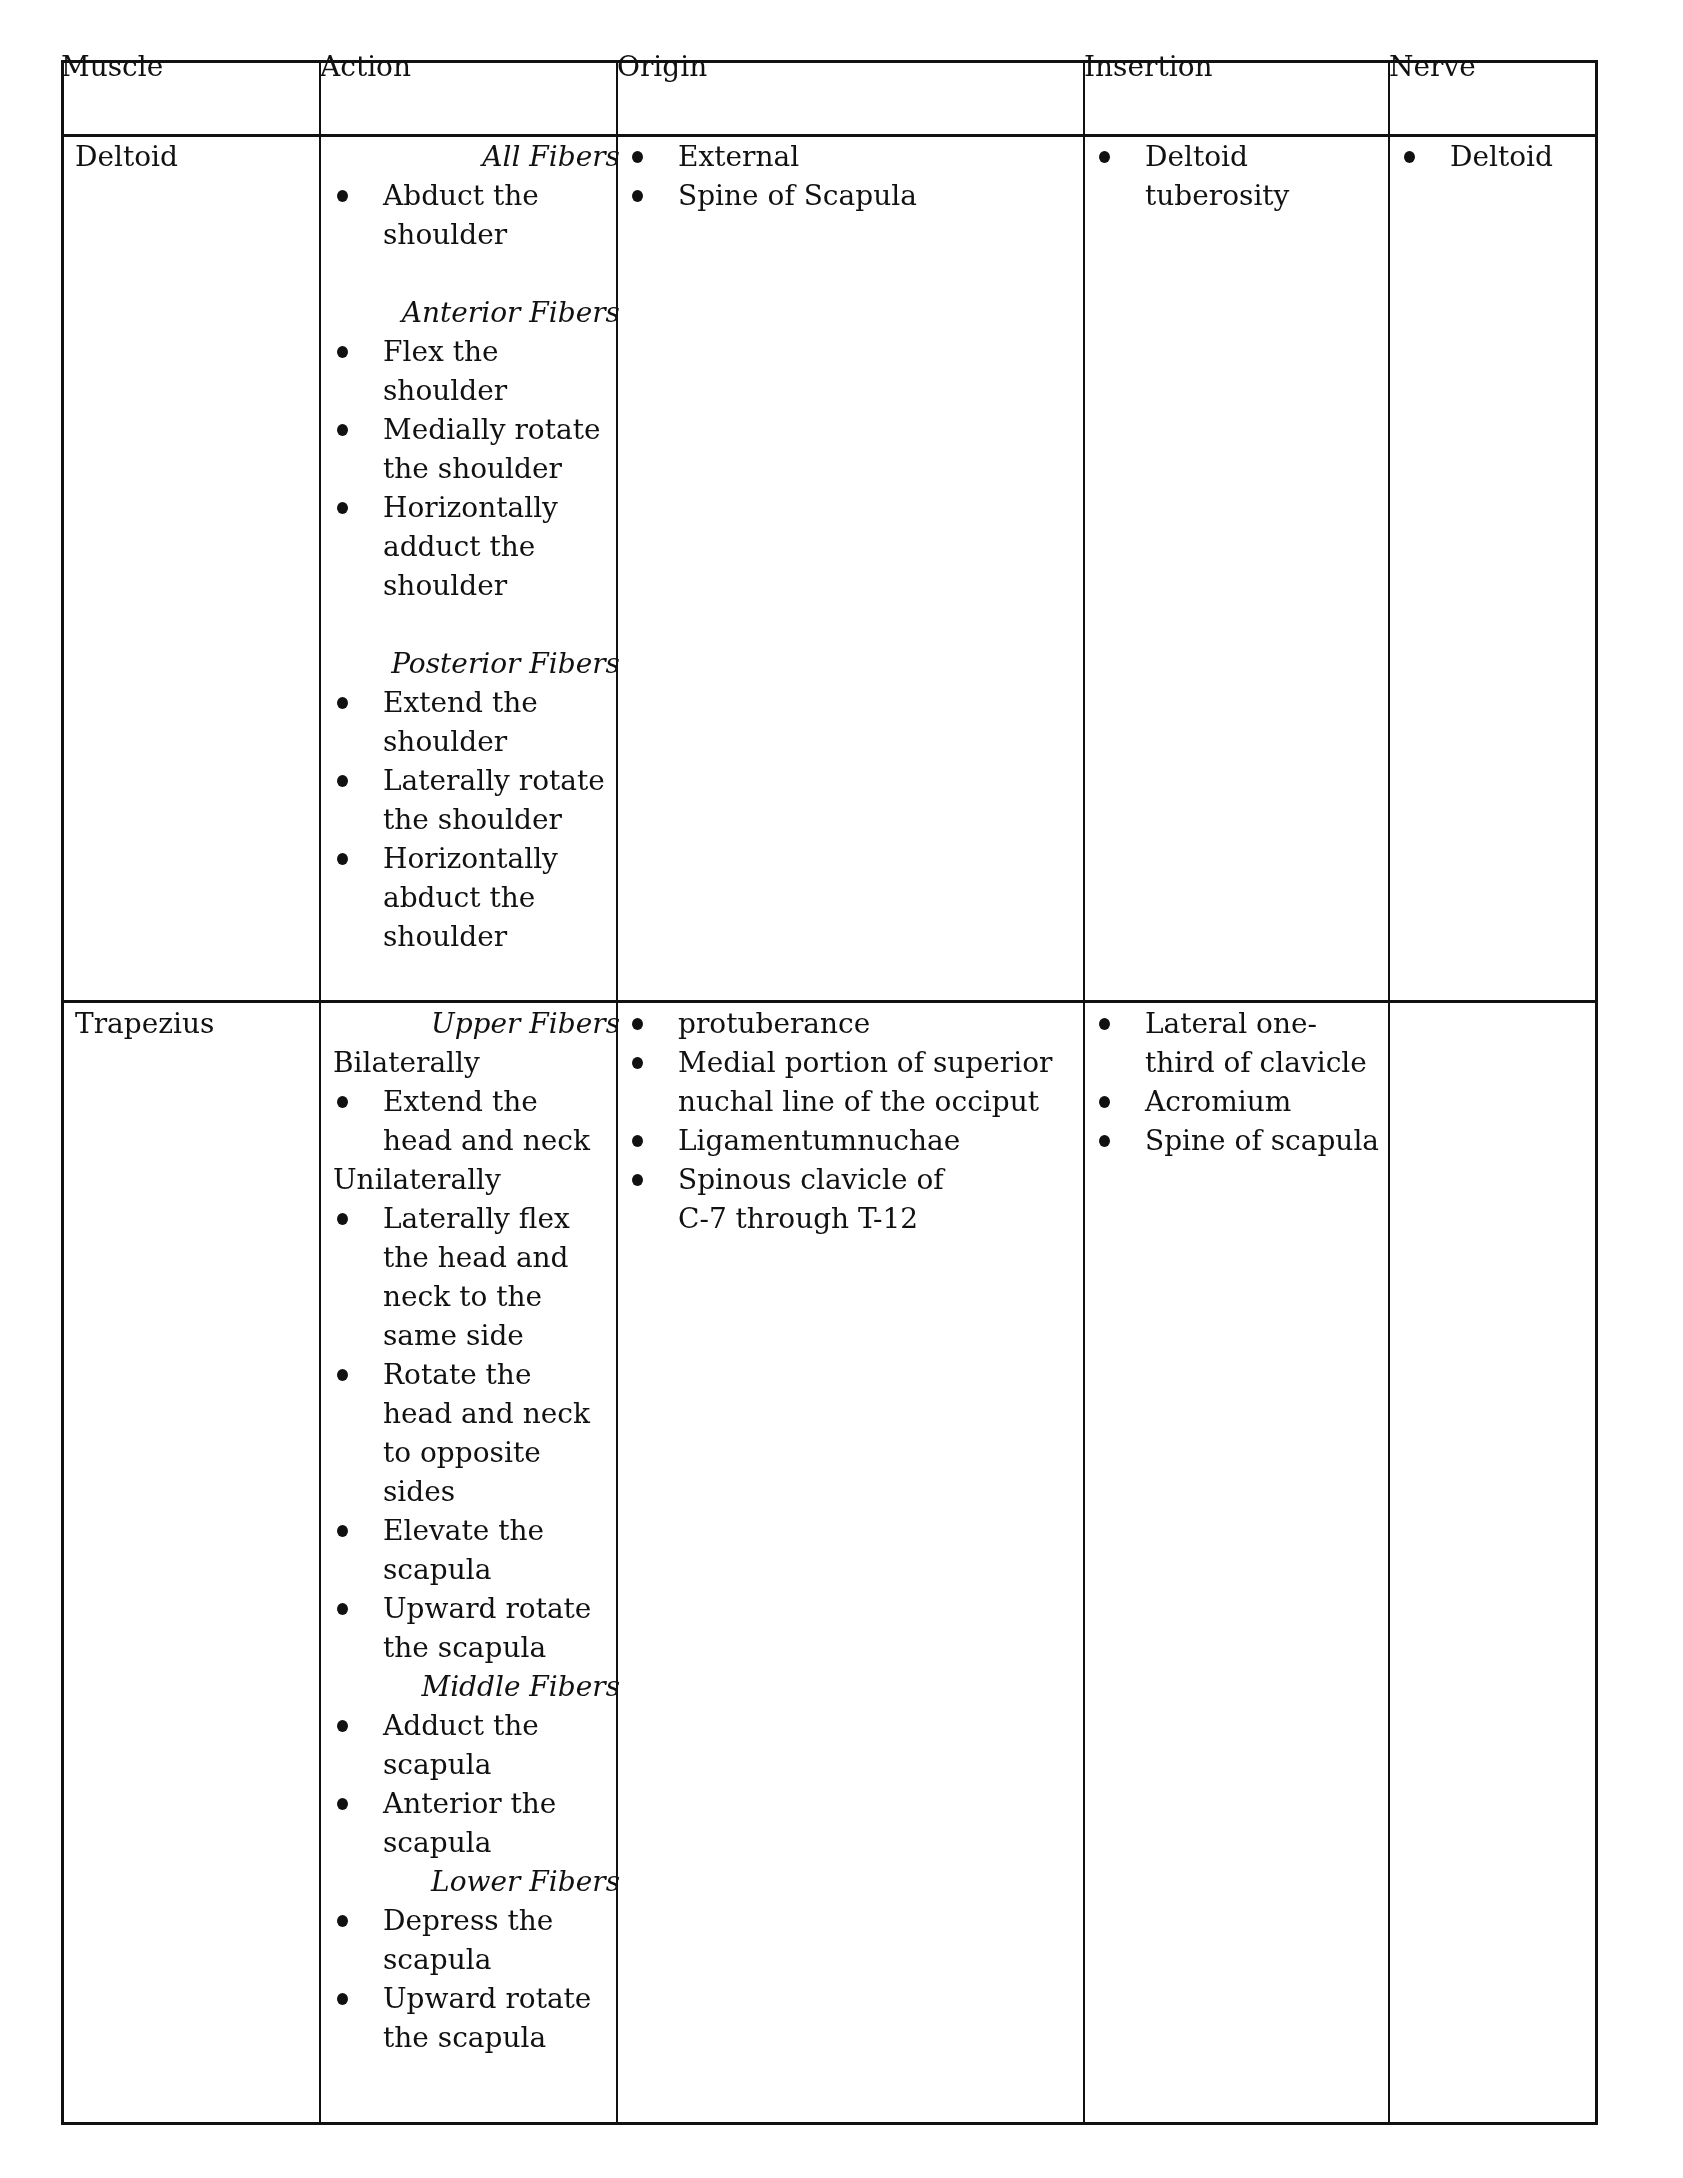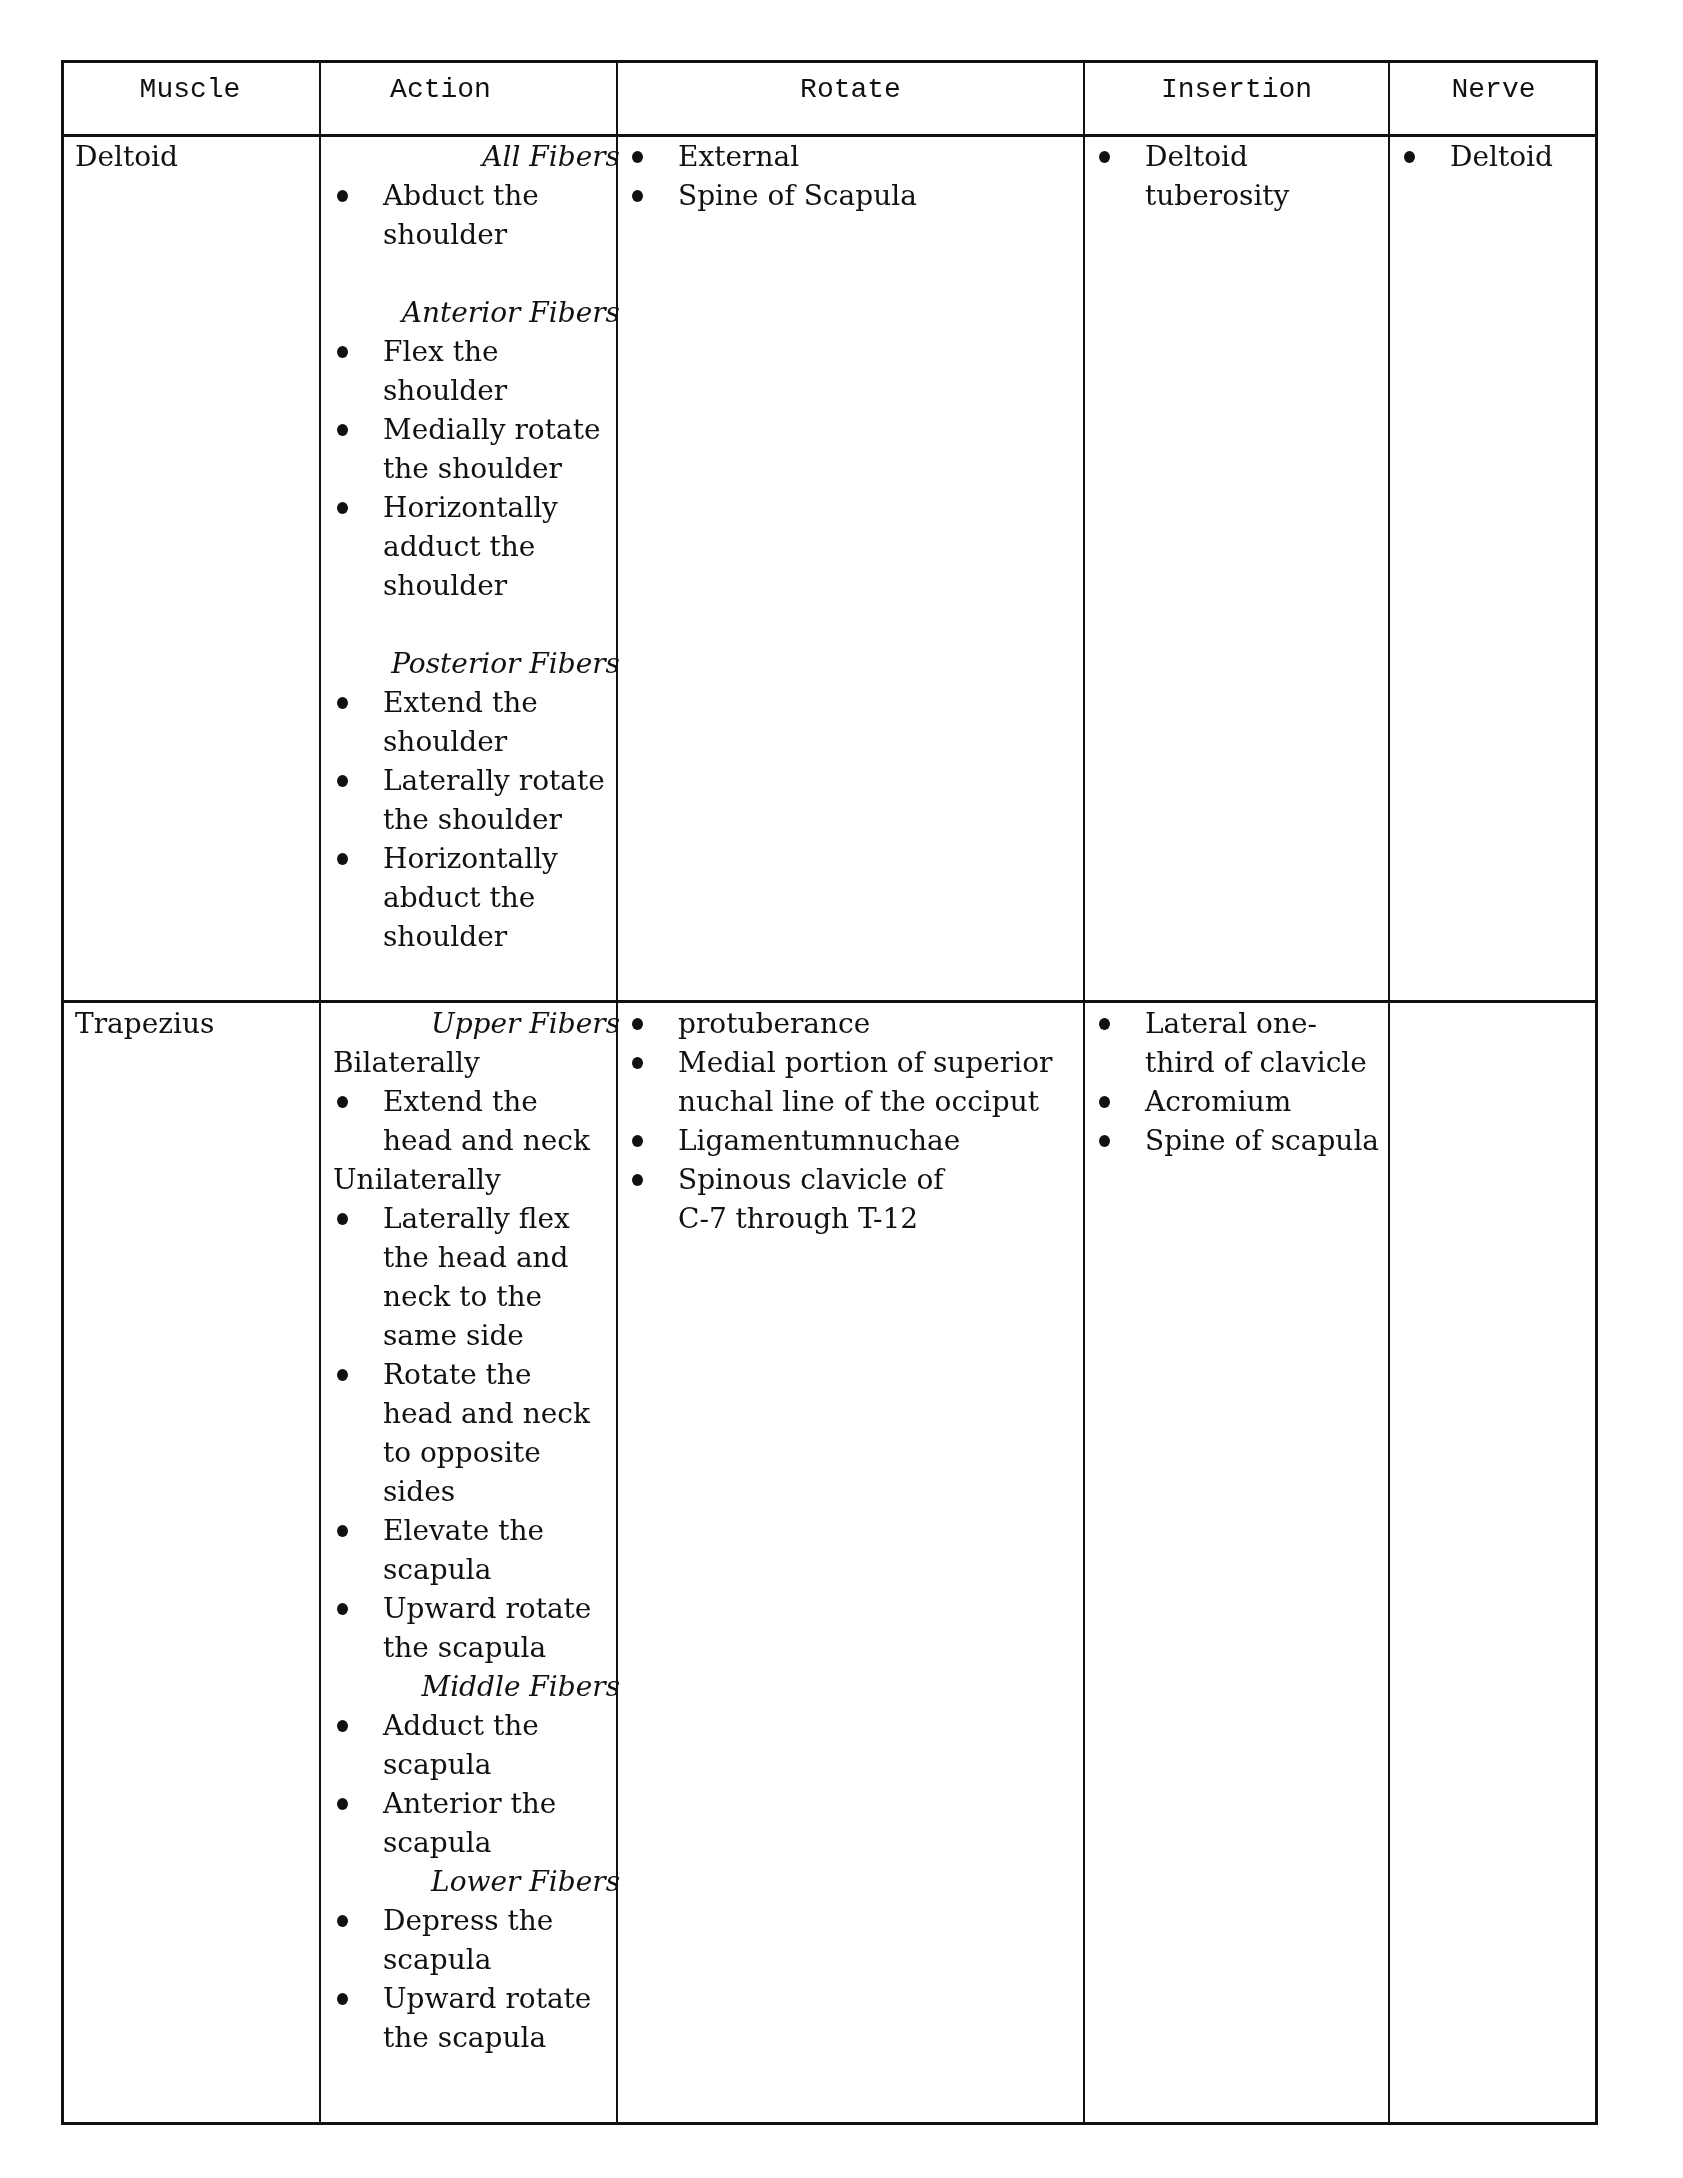--- a/index.html
+++ b/index.html
@@ -4,21 +4,21 @@
 <style>
   html, body { margin: 0; padding: 0; background: #ffffff; }
   body { width: 1683px; height: 2178px; position: relative; overflow: hidden;
          font-family: "DejaVu Serif", "Liberation Serif", serif; color: #111111; }
   .page { position: absolute; left: 0; top: 0; width: 1683px; height: 2178px; background: #fff; }
   .table { position: absolute; left: 61px; top: 60px; width: 1537px; height: 2065px;
            border: 3px solid #111; box-sizing: border-box; }
   .vline { position: absolute; top: 60px; width: 2px; height: 2065px; background: #111; }
   .hline { position: absolute; left: 61px; width: 1537px; height: 3px; background: #111; }
   .cell { position: absolute; font-size: 28px; line-height: 39px; }
-  .hdr { text-align: center; top: 70px; font-family: Liberation Mono, monospace; }
+  .hdr { top: 47px; }
   .line { white-space: nowrap; display: block; height: 39px; }
   .ital { font-style: italic; text-align: right; }
   .item { position: relative; padding-left: 50px; }
   .bullet { position: absolute; left: 0; top: 0; width: 50px; }
   .bullet::before { content: ""; position: absolute; left: 4px; top: 14px; width: 11px; height: 12px;
                     border-radius: 50%; background: #111; }
   .gap { height: 39px; }
   .indent1 { padding-left: 22px; }
 </style>
 </head>
@@ -30,21 +30,21 @@
   <div class="vline" style="left:319px"></div>
   <div class="vline" style="left:616px"></div>
   <div class="vline" style="left:1083px"></div>
   <div class="vline" style="left:1388px"></div>
 
   <div class="hline" style="top:134px"></div>
   <div class="hline" style="top:1000px"></div>
 
   <div class="cell hdr" style="left:61px;width:258px">Muscle</div>
   <div class="cell hdr" style="left:320px;width:241px">Action</div>
-  <div class="cell hdr" style="left:617px;width:467px">Rotate</div>
+  <div class="cell hdr" style="left:617px;width:467px">Origin</div>
   <div class="cell hdr" style="left:1084px;width:305px">Insertion</div>
   <div class="cell hdr" style="left:1389px;width:209px">Nerve</div>
 
   <div id="r0-muscle" class="cell" style="left:75px;top:137px">Deltoid</div>
   <div id="r0-action" class="cell" style="left:333px;top:137px;width:287px">
       <div class="line ital">All Fibers</div>
       <div class="item">
         <span class="bullet"></span>
         <span class="line">Abduct the</span>
         <span class="line">shoulder</span>

